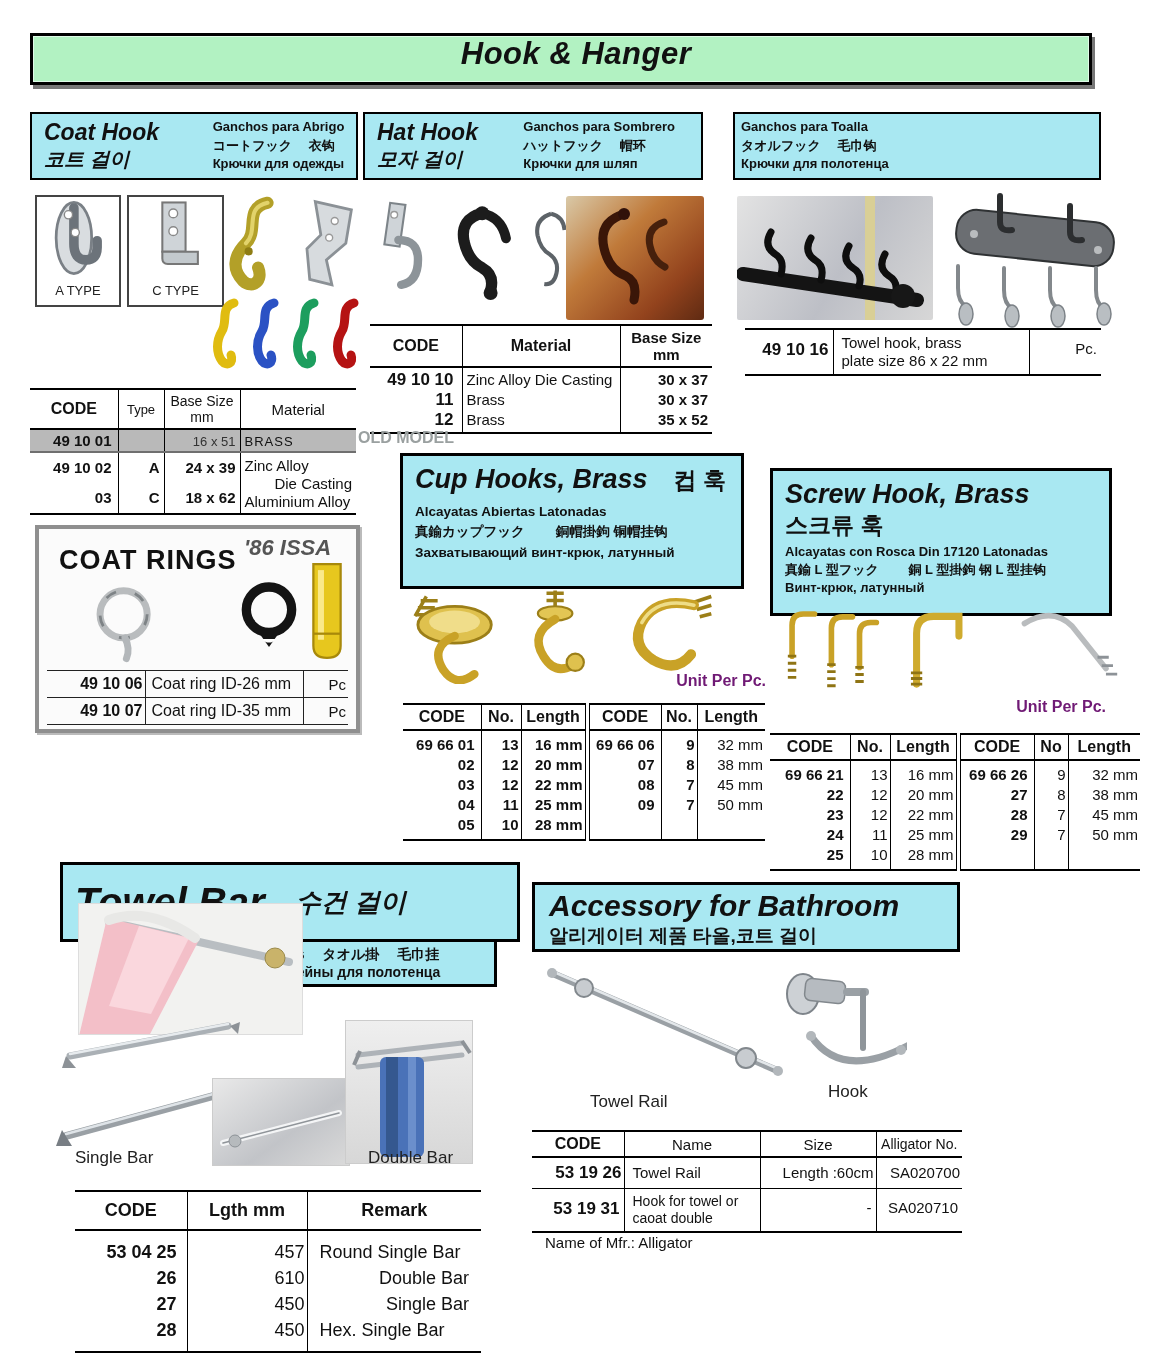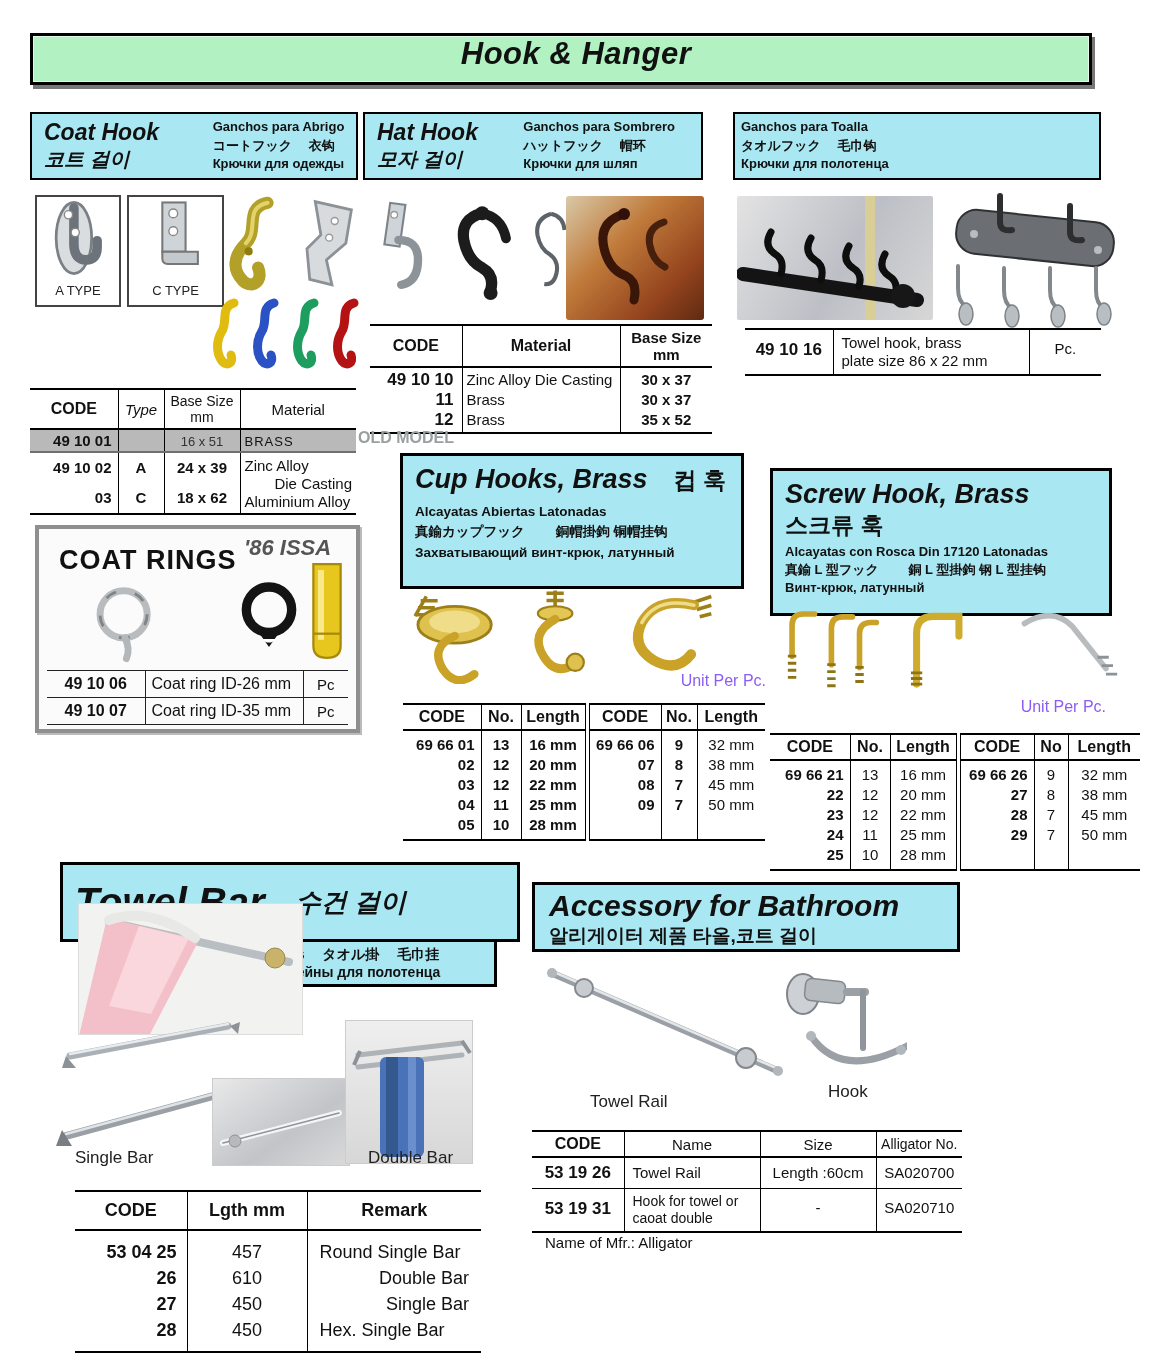--- a/index.html
+++ b/index.html
@@ -25,27 +25,27 @@
   .bigbox .ttlko { font-size:23px; font-weight:bold; }
   .bigbox .sub { font-size:13.5px; font-weight:bold; line-height:1.5; }
 
   
   table.cat { border-collapse:collapse; position:absolute; table-layout:fixed; background:#fff; }
   table.cat { border-top:2px solid #000; border-bottom:2px solid #000; }
   table.cat thead th { border-bottom:2px solid #000; font-weight:bold; font-size:16px; padding:3px 2px; }
   table.cat th + th, table.cat td + td { border-left:1.5px solid #000; }
   table.cat td { vertical-align:top; padding:2px 4px; font-size:15px; }
   td.code, div.code { font-weight:bold; font-size:17px; text-align:right; }
-  .c { text-align:center; }
+  .c { text-align:right; }
   .stack div { line-height:20px; }
 
   .hl td { background:#b9b9b9; border-top:2px solid #6f6f6f; border-bottom:2px solid #6f6f6f; }
 
   .caption { font-size:17px; color:#222; }
-  .unitlbl { font-size:16px; font-weight:normal; color:#8b5cf6; }
+  .unitlbl { font-size:16px; font-weight:bold; color:#701a75; }
 
   .photo { position:absolute; }
   .graybox { border:4px solid #8f8f8f; background:#fbfbfb; box-shadow:2px 2px 0 #bbb; }
 </style>
 </head>
 <body>
 
 <div id="page">
 
   <div class="abs mainhdr" style="left:30px; top:33px; width:1062px; height:52px;">
@@ -237,21 +237,21 @@
   <table class="cat" style="left:30px; top:388px; width:326px;">
     <colgroup>
         <col style="width:88px">
         <col style="width:46px">
         <col style="width:76px">
         <col style="width:116px">
       </colgroup>
     <thead>
         <tr>
       <th>CODE</th>
-      <th style="font-weight:normal; font-size:15px;font-style:italic;">Type</th>
+      <th style="font-weight:normal; font-size:13px;">Type</th>
       <th style="font-weight:normal; font-size:14px;">Base Size mm</th>
       <th style="font-weight:normal; font-size:15px;">Material</th>
     </tr>
       </thead>
     <tbody>
       <tr class="hl">
         <td class="code" style="padding-right:6px;">49 10 01</td>
         <td></td>
         <td class="c" style="font-size:13px; color:#333; padding-top:4px;">16 x 51</td>
         <td style="font-size:13px; letter-spacing:1px; padding-top:4px;">BRASS</td>

